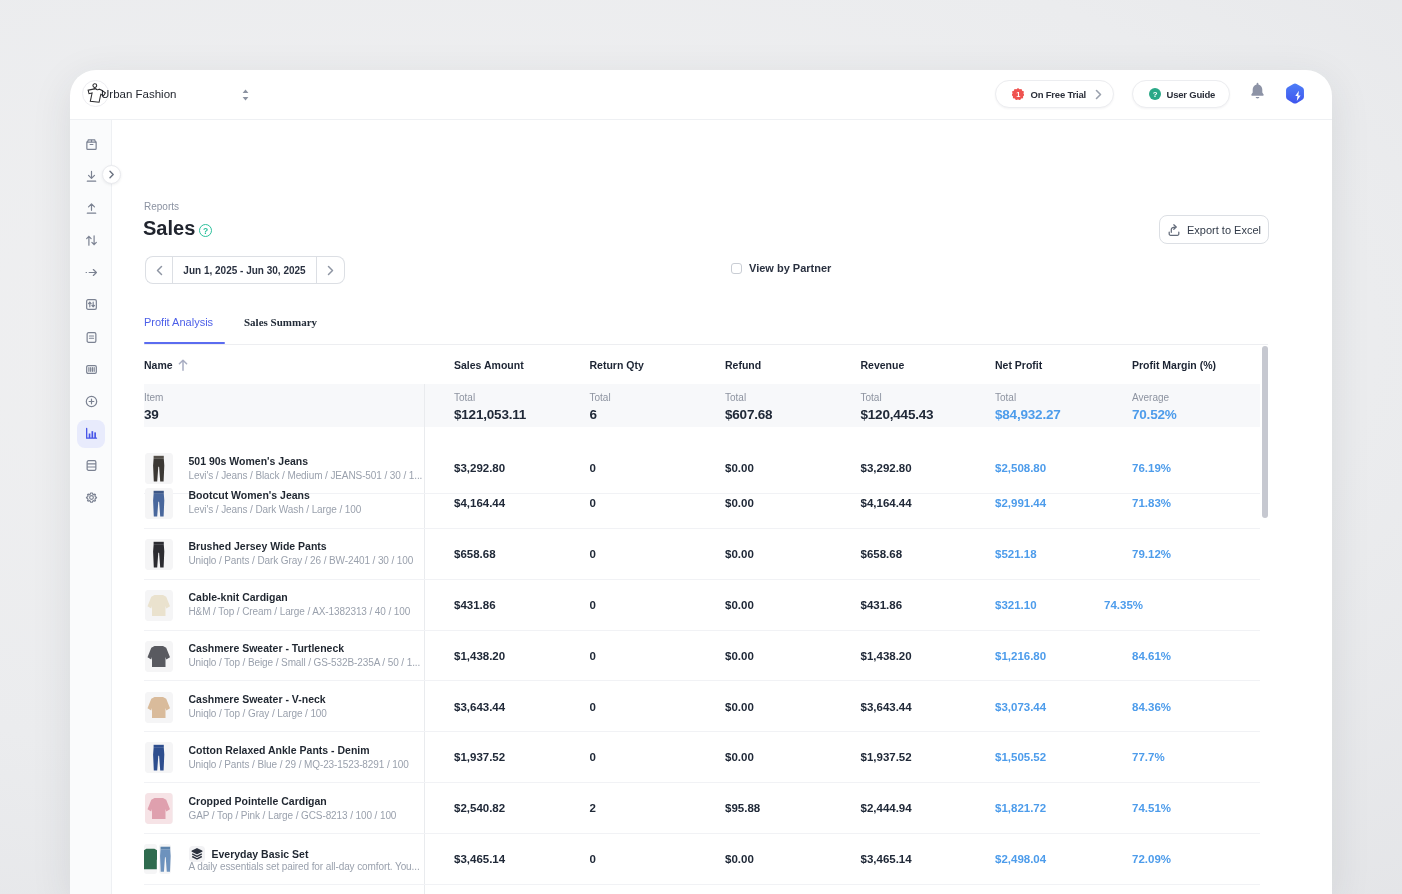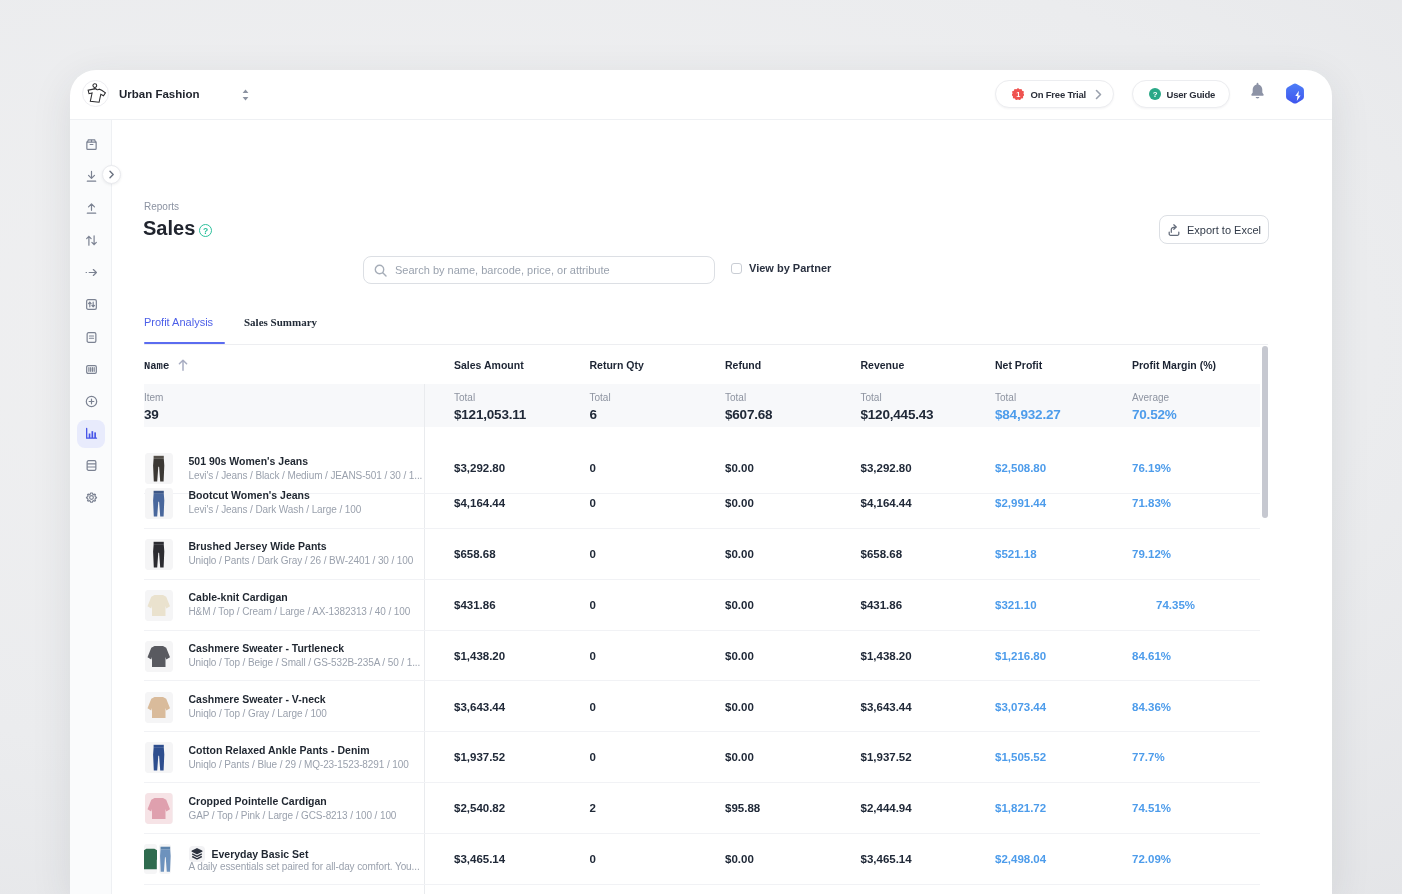--- a/index.html
+++ b/index.html
@@ -14,21 +14,21 @@
     position:absolute; left:70px; top:70px; width:1262px; height:824px;
     background:#ffffff; border-radius:26px 26px 0 0;
     box-shadow:0 10px 40px rgba(40,45,60,0.10);
   }
   
   .hdr { position:absolute; left:0; top:0; width:100%; height:50px; border-bottom:1px solid #eef0f3; }
   .logoCircle {
     position:absolute; left:11.5px; top:10px; width:27px; height:27px;
     border-radius:50%; border:1px solid #ededf1; background:#fff;
   }
-  .brand { position:absolute; left:49px; top:17.5px; font-size:11.5px; font-weight:bold; color:#1e222b; line-height:13px; }
+  .brand { position:absolute; left:31px; top:17.5px; font-size:11.5px; font-weight:normal; color:#1e222b; line-height:13px; }
   .brandSort { position:absolute; left:172px; top:18.5px; }
   .pill {
     position:absolute; top:10px; height:28px; border:1px solid #ecedf0; border-radius:14px;
     background:#fff; box-shadow:0 1px 2px rgba(30,35,50,0.05);
     display:flex; align-items:center; font-size:9.5px; letter-spacing:-0.2px; font-weight:bold; color:#2b2f3a;
   }
   .bell { position:absolute; left:1179.5px; top:12px; }
   .hexLogo { position:absolute; left:1215px; top:13px; }
   
   .side {
@@ -251,38 +251,44 @@
 
   <div class="exportBtn">
     <svg width="14" height="14" viewBox="0 0 14 14" fill="none" stroke="#646c7b" stroke-width="1.25" stroke-linecap="round" stroke-linejoin="round">
       <path d="M2.2 9 L2.2 10.9 A1.4 1.4 0 0 0 3.6 12.3 L10.4 12.3 A1.4 1.4 0 0 0 11.8 10.9 L11.8 9"></path>
       <path d="M4.3 9.3 L4.3 6.6 C4.3 4.8 5.8 4.05 8.8 4.05"></path>
       <path d="M6.8 1.8 L9.2 4.05 L6.8 6.3"></path>
     </svg>
     <span>Export to Excel</span>
   </div>
 
-
-  <div class="search">
-    <svg style="margin-left:10px" width="13" height="13" viewBox="0 0 13 13" fill="none" stroke="#a6adb8" stroke-width="1.4">
-        <circle cx="5.5" cy="5.5" r="4.2"></circle>
-        <path d="M8.8 8.8 L12 12" stroke-linecap="round"></path>
-      </svg>
-    <span class="ph">Search by name, barcode, price, or attribute</span>
-  </div>
+  <div class="dateGrp">
+    <div class="seg l">
+        <svg width="7" height="11" viewBox="0 0 7 11" fill="none" stroke="#8e95a3" stroke-width="1.5" stroke-linecap="round" stroke-linejoin="round">
+          <path d="M5.5 1.5 L1.5 5.5 L5.5 9.5"></path>
+        </svg>
+      </div>
+    <div class="seg m">Jun 1, 2025 - Jun 30, 2025</div>
+    <div class="seg r">
+        <svg width="7" height="11" viewBox="0 0 7 11" fill="none" stroke="#8e95a3" stroke-width="1.5" stroke-linecap="round" stroke-linejoin="round">
+          <path d="M1.5 1.5 L5.5 5.5 L1.5 9.5"></path>
+        </svg>
+      </div>
+  </div>
+
 
   <div class="cbox"></div>
   <div class="cboxLbl">View by Partner</div>
 
   <div class="tab1">Profit Analysis</div>
   <div class="tab2">Sales Summary</div>
   <div class="tabLine"></div>
   <div class="tabInd"></div>
 
-  <div class="th" style="left:74px;font-family:Liberation Mono, monospace;">Name
+  <div class="th" style="left:74px;">Name
     <svg style="display:inline-block; vertical-align:-2.5px; margin-left:2px" width="10" height="12" viewBox="0 0 10 12" fill="none" stroke="#a8adc2" stroke-width="1.5" stroke-linecap="round" stroke-linejoin="round">
         <path d="M5 11.2 L5 1.5 M1.4 4.8 L5 1.2 L8.6 4.8"></path>
       </svg>
   </div>
   <div class="th" style="left:384px;">Sales Amount</div>
   <div class="th" style="left:519.5px;">Return Qty</div>
   <div class="th" style="left:655px;">Refund</div>
   <div class="th" style="left:790.5px;">Revenue</div>
   <div class="th" style="left:925px;">Net Profit</div>
   <div class="th" style="left:1062px;">Profit Margin (%)</div>
@@ -363,21 +369,21 @@
             <path fill="#eae2ce" d="M9.5 5 L18 5 L21.2 6.8 L25 16.2 L21.3 18.4 L20.5 16 L20.5 26 L7 26 L7 16 L6.2 18.4 L2.5 16.2 L6.3 6.8 Z"></path>
           </svg>
         </div>
     <div class="pname">Cable-knit Cardigan</div>
     <div class="psub">H&amp;M / Top / Cream / Large / AX-1382313 / 40 / 100</div>
     <div class="cell" style="left:310px;">$431.86</div>
         <div class="cell" style="left:445.5px;">0</div>
         <div class="cell" style="left:581px;">$0.00</div>
         <div class="cell" style="left:716.5px;">$431.86</div>
         <div class="cell blue" style="left:851px;">$321.10</div>
-        <div class="cell blue" style="left:1012px;">74.35%</div>
+        <div class="cell blue" style="left:960px;">74.35%</div>
   </div>
       <div class="row" style="top:560.6px;">
     <div class="thumb">
           <svg width="100%" height="100%" viewBox="0 0 27.5 31" preserveAspectRatio="none">
             <rect width="27.5" height="31" fill="#f5f5f6"></rect>
             <path fill="#595a60" d="M9.5 5 L18 5 L21.2 6.8 L25 16.2 L21.3 18.4 L20.5 16 L20.5 26 L7 26 L7 16 L6.2 18.4 L2.5 16.2 L6.3 6.8 Z"></path>
           </svg>
         </div>
     <div class="pname">Cashmere Sweater - Turtleneck</div>
     <div class="psub">Uniqlo / Top / Beige / Small / GS-532B-235A / 50 / 1...</div>

